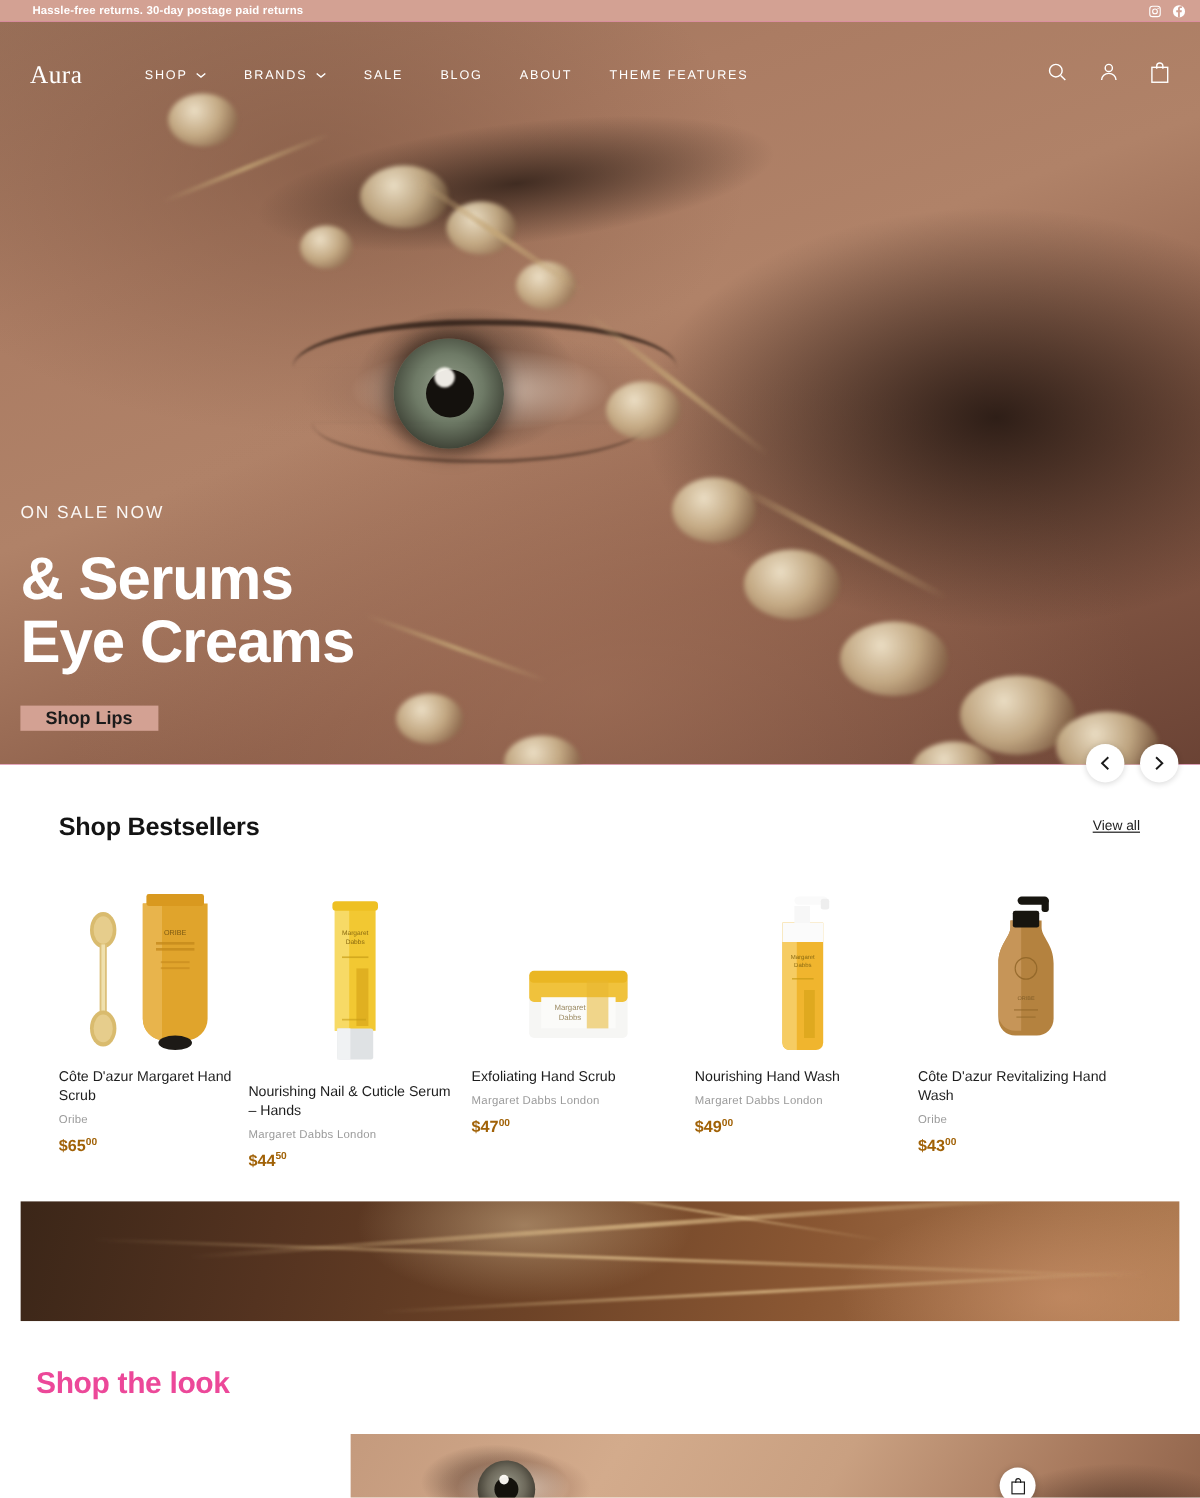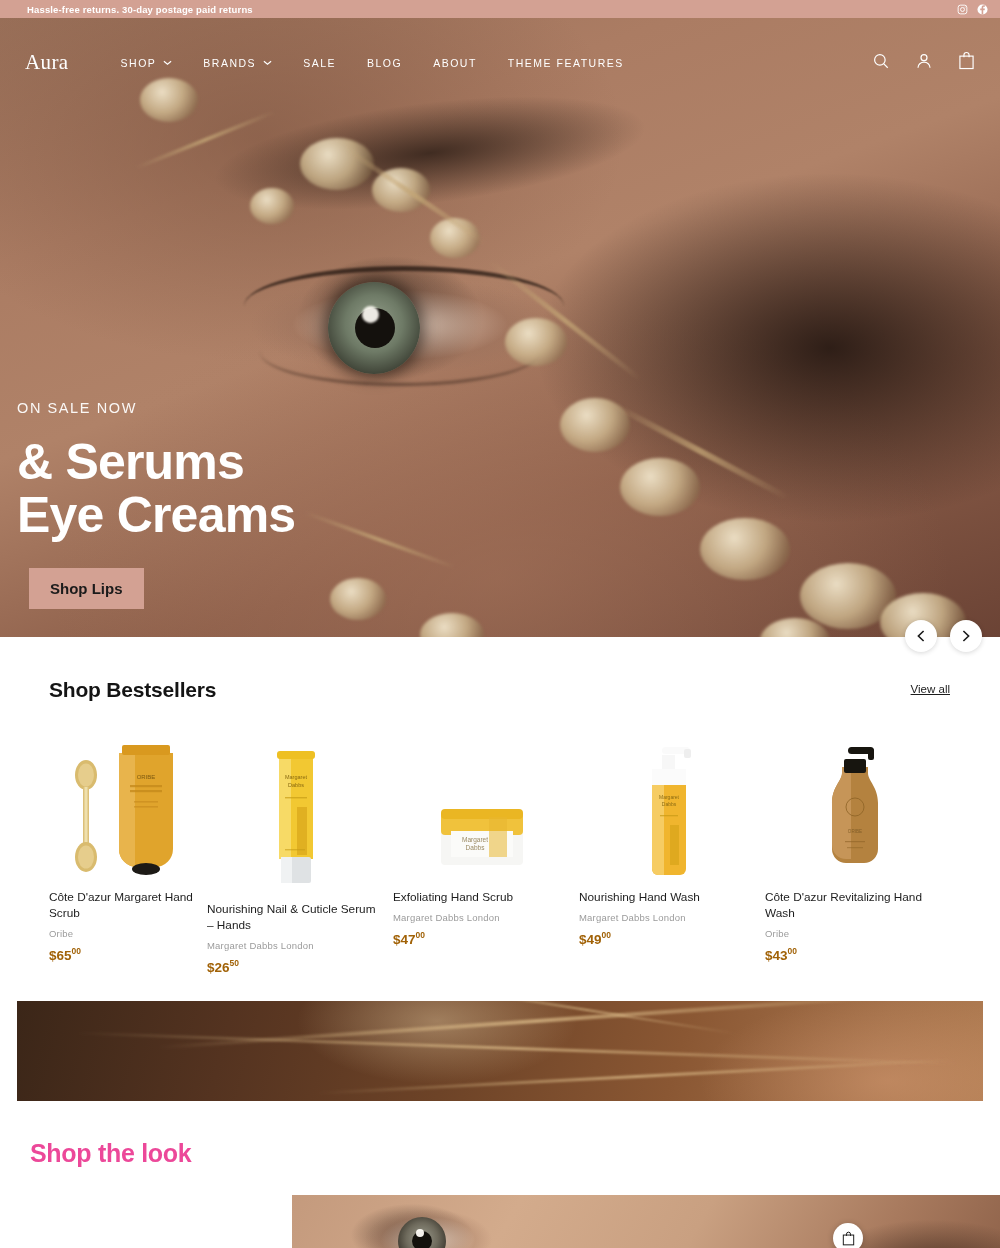--- a/index.html
+++ b/index.html
@@ -85,21 +85,21 @@
   .eyebrow {
     color:rgba(255,255,255,.94); font-size:14.5px; letter-spacing:1.6px;
     margin-bottom:20px; font-weight:400;
   }
   .hero-title {
     color:#ffffff; font-size:50px; line-height:53px; font-weight:bold;
     letter-spacing:-.8px; margin-bottom:26px;
   }
   .hero-cta {
     display:inline-block; background:#d3a193; color:#1b1b1b;
-    font-size:15px; font-weight:bold; padding:12px 21px; border:none; cursor:pointer;margin-left:12px;
+    font-size:15px; font-weight:bold; padding:2px 21px; border:none; cursor:pointer;
   }
 
   
   .arrows {
     position:absolute; right:18px; top:620px; display:flex; gap:13px; z-index:20;
   }
   .arrow {
     width:32px; height:32px; border-radius:50%; background:#fff;
     box-shadow:0 1px 5px rgba(0,0,0,.16);
     display:flex; align-items:center; justify-content:center; cursor:pointer;
@@ -381,21 +381,21 @@
         <text x="45" y="40" font-size="5.5" fill="#8a6a10" text-anchor="middle" font-family="Liberation Sans">Margaret</text>
         <text x="45" y="48" font-size="5.5" fill="#8a6a10" text-anchor="middle" font-family="Liberation Sans">Dabbs</text>
         <rect x="34" y="58" width="22" height="1.4" fill="#c79d16" opacity=".7"></rect>
         <rect x="46" y="68" width="10" height="48" fill="#d9a81c" opacity=".75"></rect>
         <rect x="34" y="110" width="20" height="1.4" fill="#c79d16" opacity=".6"></rect>
       </svg>
     </div>
     <div class="pname">Nourishing Nail &amp; Cuticle Serum – Hands</div>
     <div class="pbrand">Margaret Dabbs London</div>
     <div class="pprice">
-      <span>$26</span><sup>50</sup>
+      <span>$44</span><sup>50</sup>
     </div>
   </div>
 
   <div class="pcard" style="padding-top:26px;">
     <div class="pimg" style="height:124px;">
       <svg width="110" height="80" viewBox="0 0 110 80">
         <rect x="14" y="16" width="82" height="52" rx="4" fill="#f6f6f4"></rect>
         <rect x="14" y="16" width="82" height="22" rx="4" fill="#f0c23c"></rect>
         <rect x="14" y="12" width="82" height="10" rx="4" fill="#eab623"></rect>
         <rect x="24" y="34" width="62" height="26" fill="#fbfbf9"></rect>

